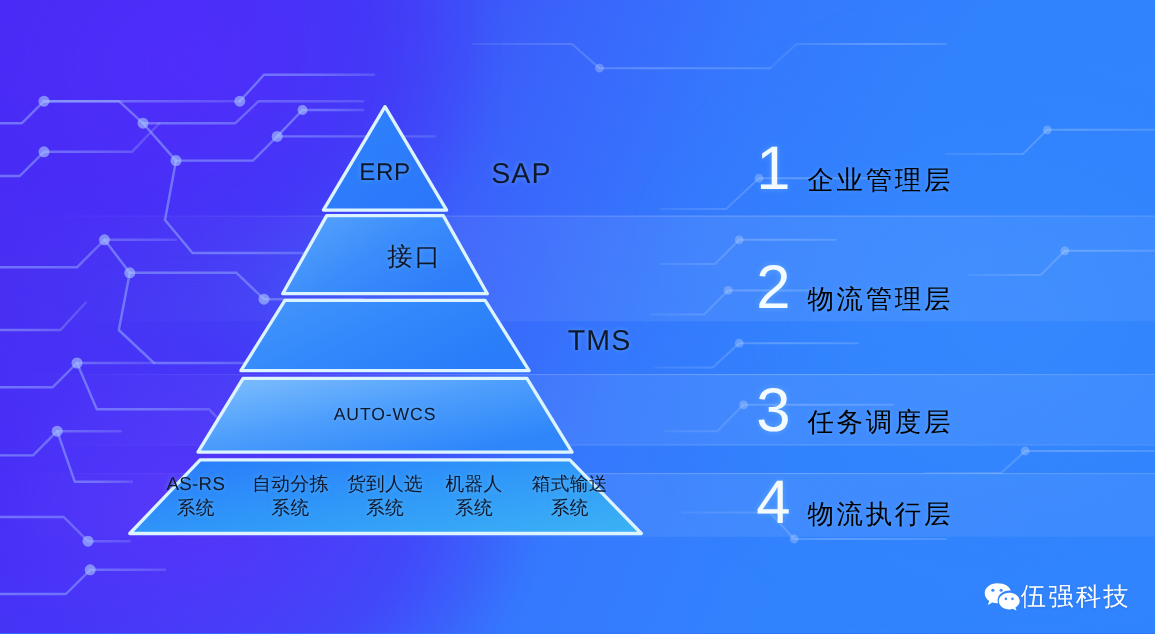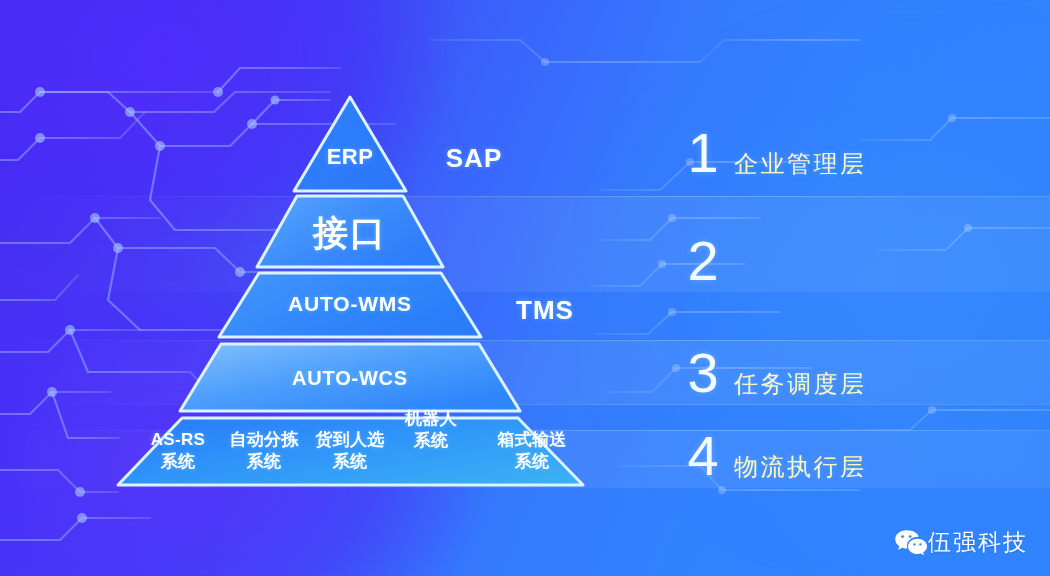--- a/index.html
+++ b/index.html
@@ -78,31 +78,30 @@
   }
   
   .pyramid {
     position: absolute;
     left: 0;
     top: 0;
   }
   
   .ptext {
     position: absolute;
-    color: #ffffff;
+    color: #0f172a;
     text-shadow: 0 0 5px rgba(120,200,255,0.55);
     white-space: nowrap;
     transform: translate(-50%, -50%);
     pointer-events: none;
-    font-weight: bold;
   }
   .t-erp       { font-size: 22px; letter-spacing: 0.5px; }
-  .t-jiekou    { font-size: 35px; letter-spacing: 2px; }
+  .t-jiekou    { font-size: 23px; letter-spacing: 2px; margin-left: 27px; }
   .t-wms       { font-size: 21px; letter-spacing: 0.8px; }
-  .t-wcs       { font-size: 20px; letter-spacing: 0.8px; }
+  .t-wcs       { font-size: 16px; letter-spacing: 0.8px; }
   .t-base {
     font-size: 17px;
     line-height: 1.28;
     text-align: center;
     letter-spacing: 0.3px;
   }
   .t-side      { font-size: 26px; letter-spacing: 1px; }
 
   
   .legend-row {
@@ -118,21 +117,21 @@
     font-weight: 300;
     line-height: 1;
     color: #f4fbff;
     text-shadow: 0 0 6px rgba(130,205,255,0.45);
     min-width: 34px;
     text-align: center;
   }
   .legend-label {
     font-size: 24px;
     letter-spacing: 2.5px;
-    color: #fef9c3;
+    color: #000000;
     text-shadow: 0 0 5px rgba(130,205,255,0.40);
   }
 
   
   .watermark {
     position: absolute;
     right: 22px;
     bottom: 18px;
     display: flex;
     align-items: center;
@@ -279,53 +278,53 @@
 
     <polygon points="259,273 441,273 481,337 219,337" fill="url(#gWms)" stroke="#dcf4ff" stroke-width="3" stroke-linejoin="round"></polygon>
 
     <polygon points="221,344 479,344 520,411 180,411" fill="url(#gWcs)" stroke="#dcf4ff" stroke-width="3" stroke-linejoin="round"></polygon>
 
     <polygon points="182,418 518,418 583,485 118,485" fill="url(#gExec)" stroke="#dcf4ff" stroke-width="3" stroke-linejoin="round"></polygon>
   </svg>
 
   <div class="ptext t-erp" style="left:350px; top:157px;">ERP</div>
   <div class="ptext t-jiekou" style="left:350px; top:233px;">接口</div>
-  <div class="ptext t-wms" style="left:350px; top:304px;">AUTO-WMS</div>
   <div class="ptext t-wcs" style="left:350px; top:378px;">AUTO-WCS</div>
 
   <div class="ptext t-base" style="left:178px; top:451px;">
     <div>AS-RS</div>
     <div>系统</div>
   </div>
   <div class="ptext t-base" style="left:264px; top:451px;">
     <div>自动分拣</div>
     <div>系统</div>
   </div>
   <div class="ptext t-base" style="left:350px; top:451px;">
     <div>货到人选</div>
     <div>系统</div>
   </div>
-  <div class="ptext t-base" style="left:431px; top:430px;">
+  <div class="ptext t-base" style="left:431px; top:451px;">
     <div>机器人</div>
     <div>系统</div>
   </div>
-  <div class="ptext t-base" style="left:532px; top:451px;">
+  <div class="ptext t-base" style="left:518px; top:451px;">
     <div>箱式输送</div>
     <div>系统</div>
   </div>
 
   <div class="ptext t-side" style="left:474px; top:158px;">SAP</div>
   <div class="ptext t-side" style="left:545px; top:266px;margin-top:44px;">TMS</div>
 
   <div class="legend-row" style="left:686px; top:125px;">
     <span class="legend-num">1</span>
     <span class="legend-label">企业管理层</span>
   </div>
   <div class="legend-row" style="left:686px; top:233px;">
     <span class="legend-num">2</span>
+    <span class="legend-label">物流管理层</span>
   </div>
   <div class="legend-row" style="left:686px; top:345px;">
     <span class="legend-num">3</span>
     <span class="legend-label">任务调度层</span>
   </div>
   <div class="legend-row" style="left:686px; top:428px;">
     <span class="legend-num">4</span>
     <span class="legend-label">物流执行层</span>
   </div>
 

